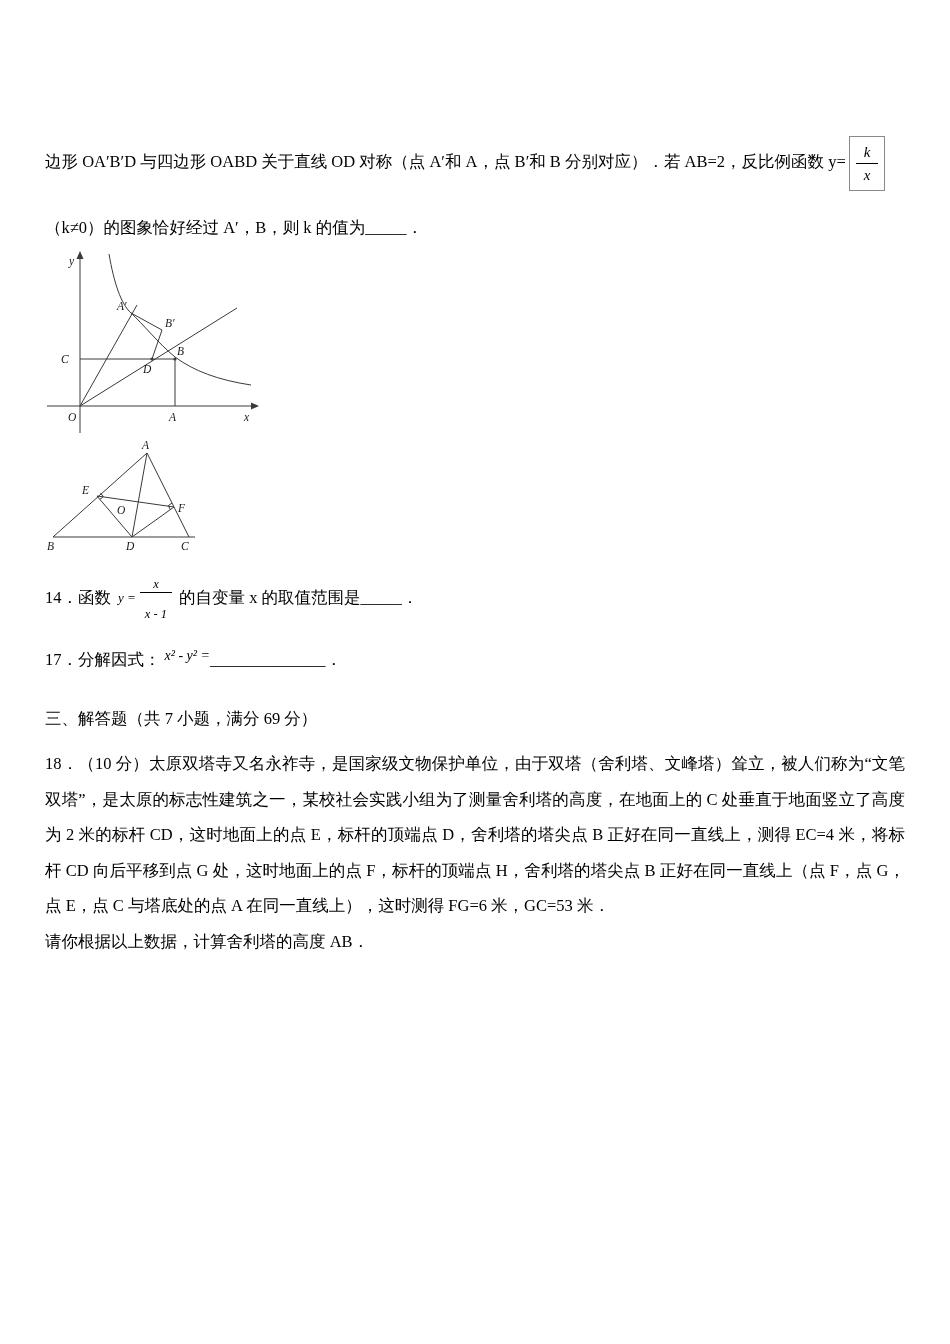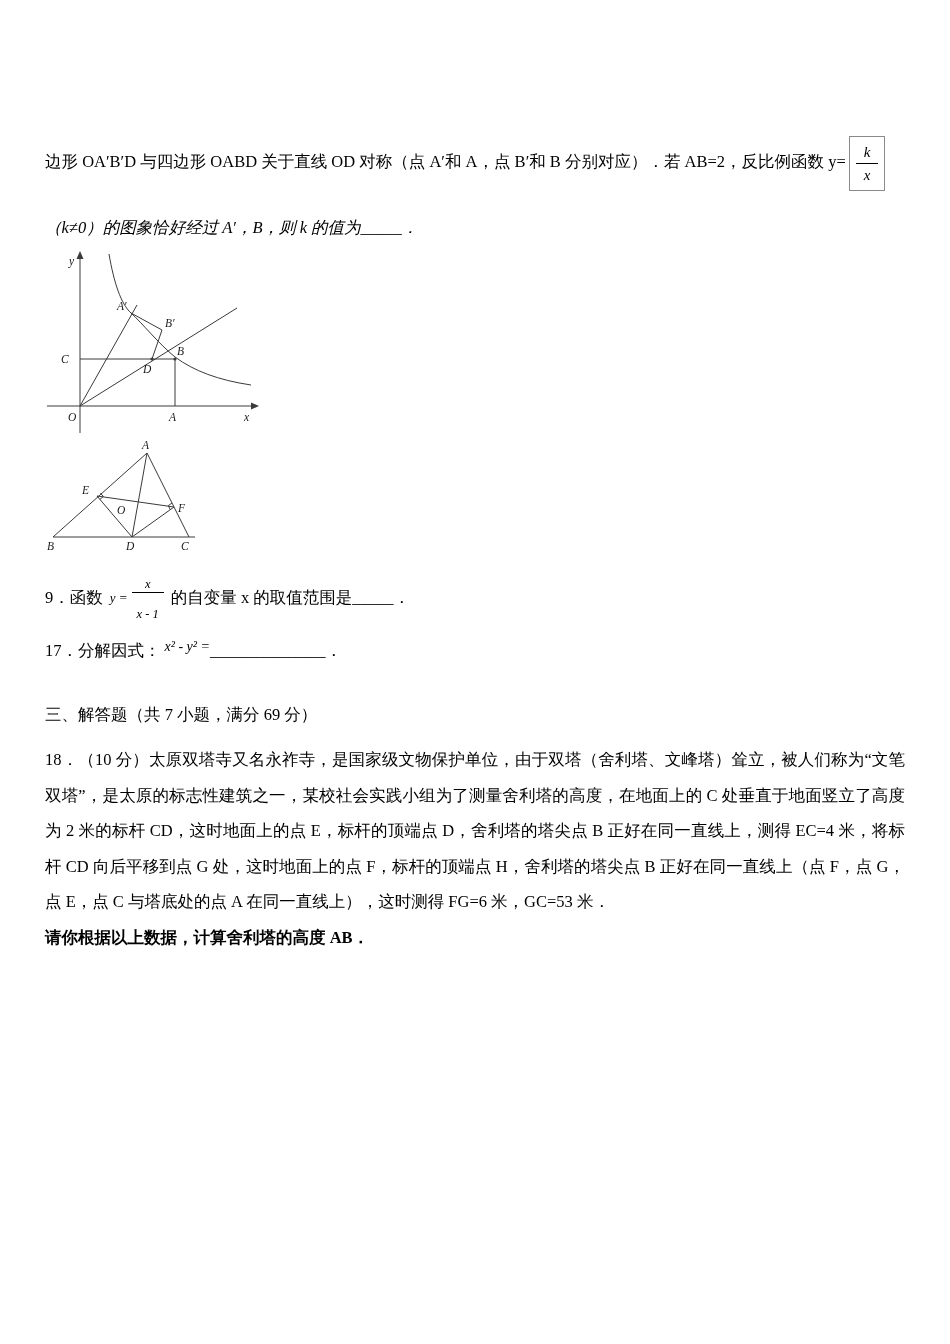--- a/index.html
+++ b/index.html
@@ -6,27 +6,27 @@
   html,body { background:#fff; }
   body {
     width:950px; height:1344px; overflow:hidden;
     font-family:"Liberation Serif","DejaVu Serif",serif;
     font-size:16.5px; color:#000;
   }
   .page { padding:102px 45px 0 45px; }
   .line { line-height:22px; }
   .just { text-align:justify; text-justify:inter-ideograph; }
   .q14-l2 { margin-top:34px; }
-  .q14-l3 { margin-top:26px;font-style:italic; }
+  .q14-l3 { margin-top:26px; }
   .q15 { margin-top:30px; line-height:40px; }
   .q16 { margin-top:24px; line-height:36px; }
-  .q17 { margin-top:8px; line-height:44px; }
+  .q17 { margin-top:22px; line-height:34px; }
   .sec3 { margin-top:30px; line-height:22px; }
   .q18 { margin-top:16px; line-height:35.5px; }
-  .q18close { line-height:35.5px;font-weight:bold; }
+  .q18close { line-height:35.5px; }
 
   .frac { display:inline-block; vertical-align:middle; text-align:center; font-style:italic; }
   .frac .num { display:block; padding:1px 8px 2px; line-height:18px; }
   .frac .den { display:block; border-top:1px solid #000; padding:2px 8px 1px; line-height:18px; }
   .boxed { border:1px solid #8a8a8a; padding:5px 6px; margin-left:3px; font-size:15px; }
   .mathsmall { display:inline-block; vertical-align:middle; font-size:13px; font-style:italic; margin:0 7px; white-space:nowrap; }
   .mathsmall .frac { font-size:12.5px; margin-left:4px; }
   .mathsmall .frac .num { padding:0 5px 1px; line-height:13px; }
   .mathsmall .frac .den { padding:15px 5px 0; line-height:13px;font-style:italic; }
   .raised { font-style:italic; font-size:14px; position:relative; top:-5px; margin-left:4px; }
@@ -102,21 +102,21 @@
     <text x="95" y="10">A</text>
     <text x="0" y="111">B</text>
     <text x="134" y="111">C</text>
     <text x="79" y="111">D</text>
     <text x="35" y="55">E</text>
     <text x="131" y="73">F</text>
     <text x="70" y="75">O</text>
   </svg>
 
   <div class="line q16">
-    <span>9．函数</span><span class="mathsmall"><span>y =</span><span class="frac"><span class="num">x</span><span class="den">x - 1</span></span></span><span>的自变量 x 的取值范围是_____．</span>
+    <span>14．函数</span><span class="mathsmall"><span>y =</span><span class="frac"><span class="num">x</span><span class="den">x - 1</span></span></span><span>的自变量 x 的取值范围是_____．</span>
   </div>
 
   <div class="line q17">
     <span>17．分解因式：</span><span class="raised">x² - y² =</span><span>______________．</span>
   </div>
 
   <div class="line sec3">三、解答题（共 7 小题，满分 69 分）</div>
 
   <div class="line just q18">18．（10 分）太原双塔寺又名永祚寺，是国家级文物保护单位，由于双塔（舍利塔、文峰塔）耸立，被人们称为“文笔双塔”，是太原的标志性建筑之一，某校社会实践小组为了测量舍利塔的高度，在地面上的 C 处垂直于地面竖立了高度为 2 米的标杆 CD，这时地面上的点 E，标杆的顶端点 D，舍利塔的塔尖点 B 正好在同一直线上，测得 EC=4 米，将标杆 CD 向后平移到点 G 处，这时地面上的点 F，标杆的顶端点 H，舍利塔的塔尖点 B 正好在同一直线上（点 F，点 G，点 E，点 C 与塔底处的点 A 在同一直线上），这时测得 FG=6 米，GC=53 米．</div>
   <div class="line q18close">请你根据以上数据，计算舍利塔的高度 AB．</div>

